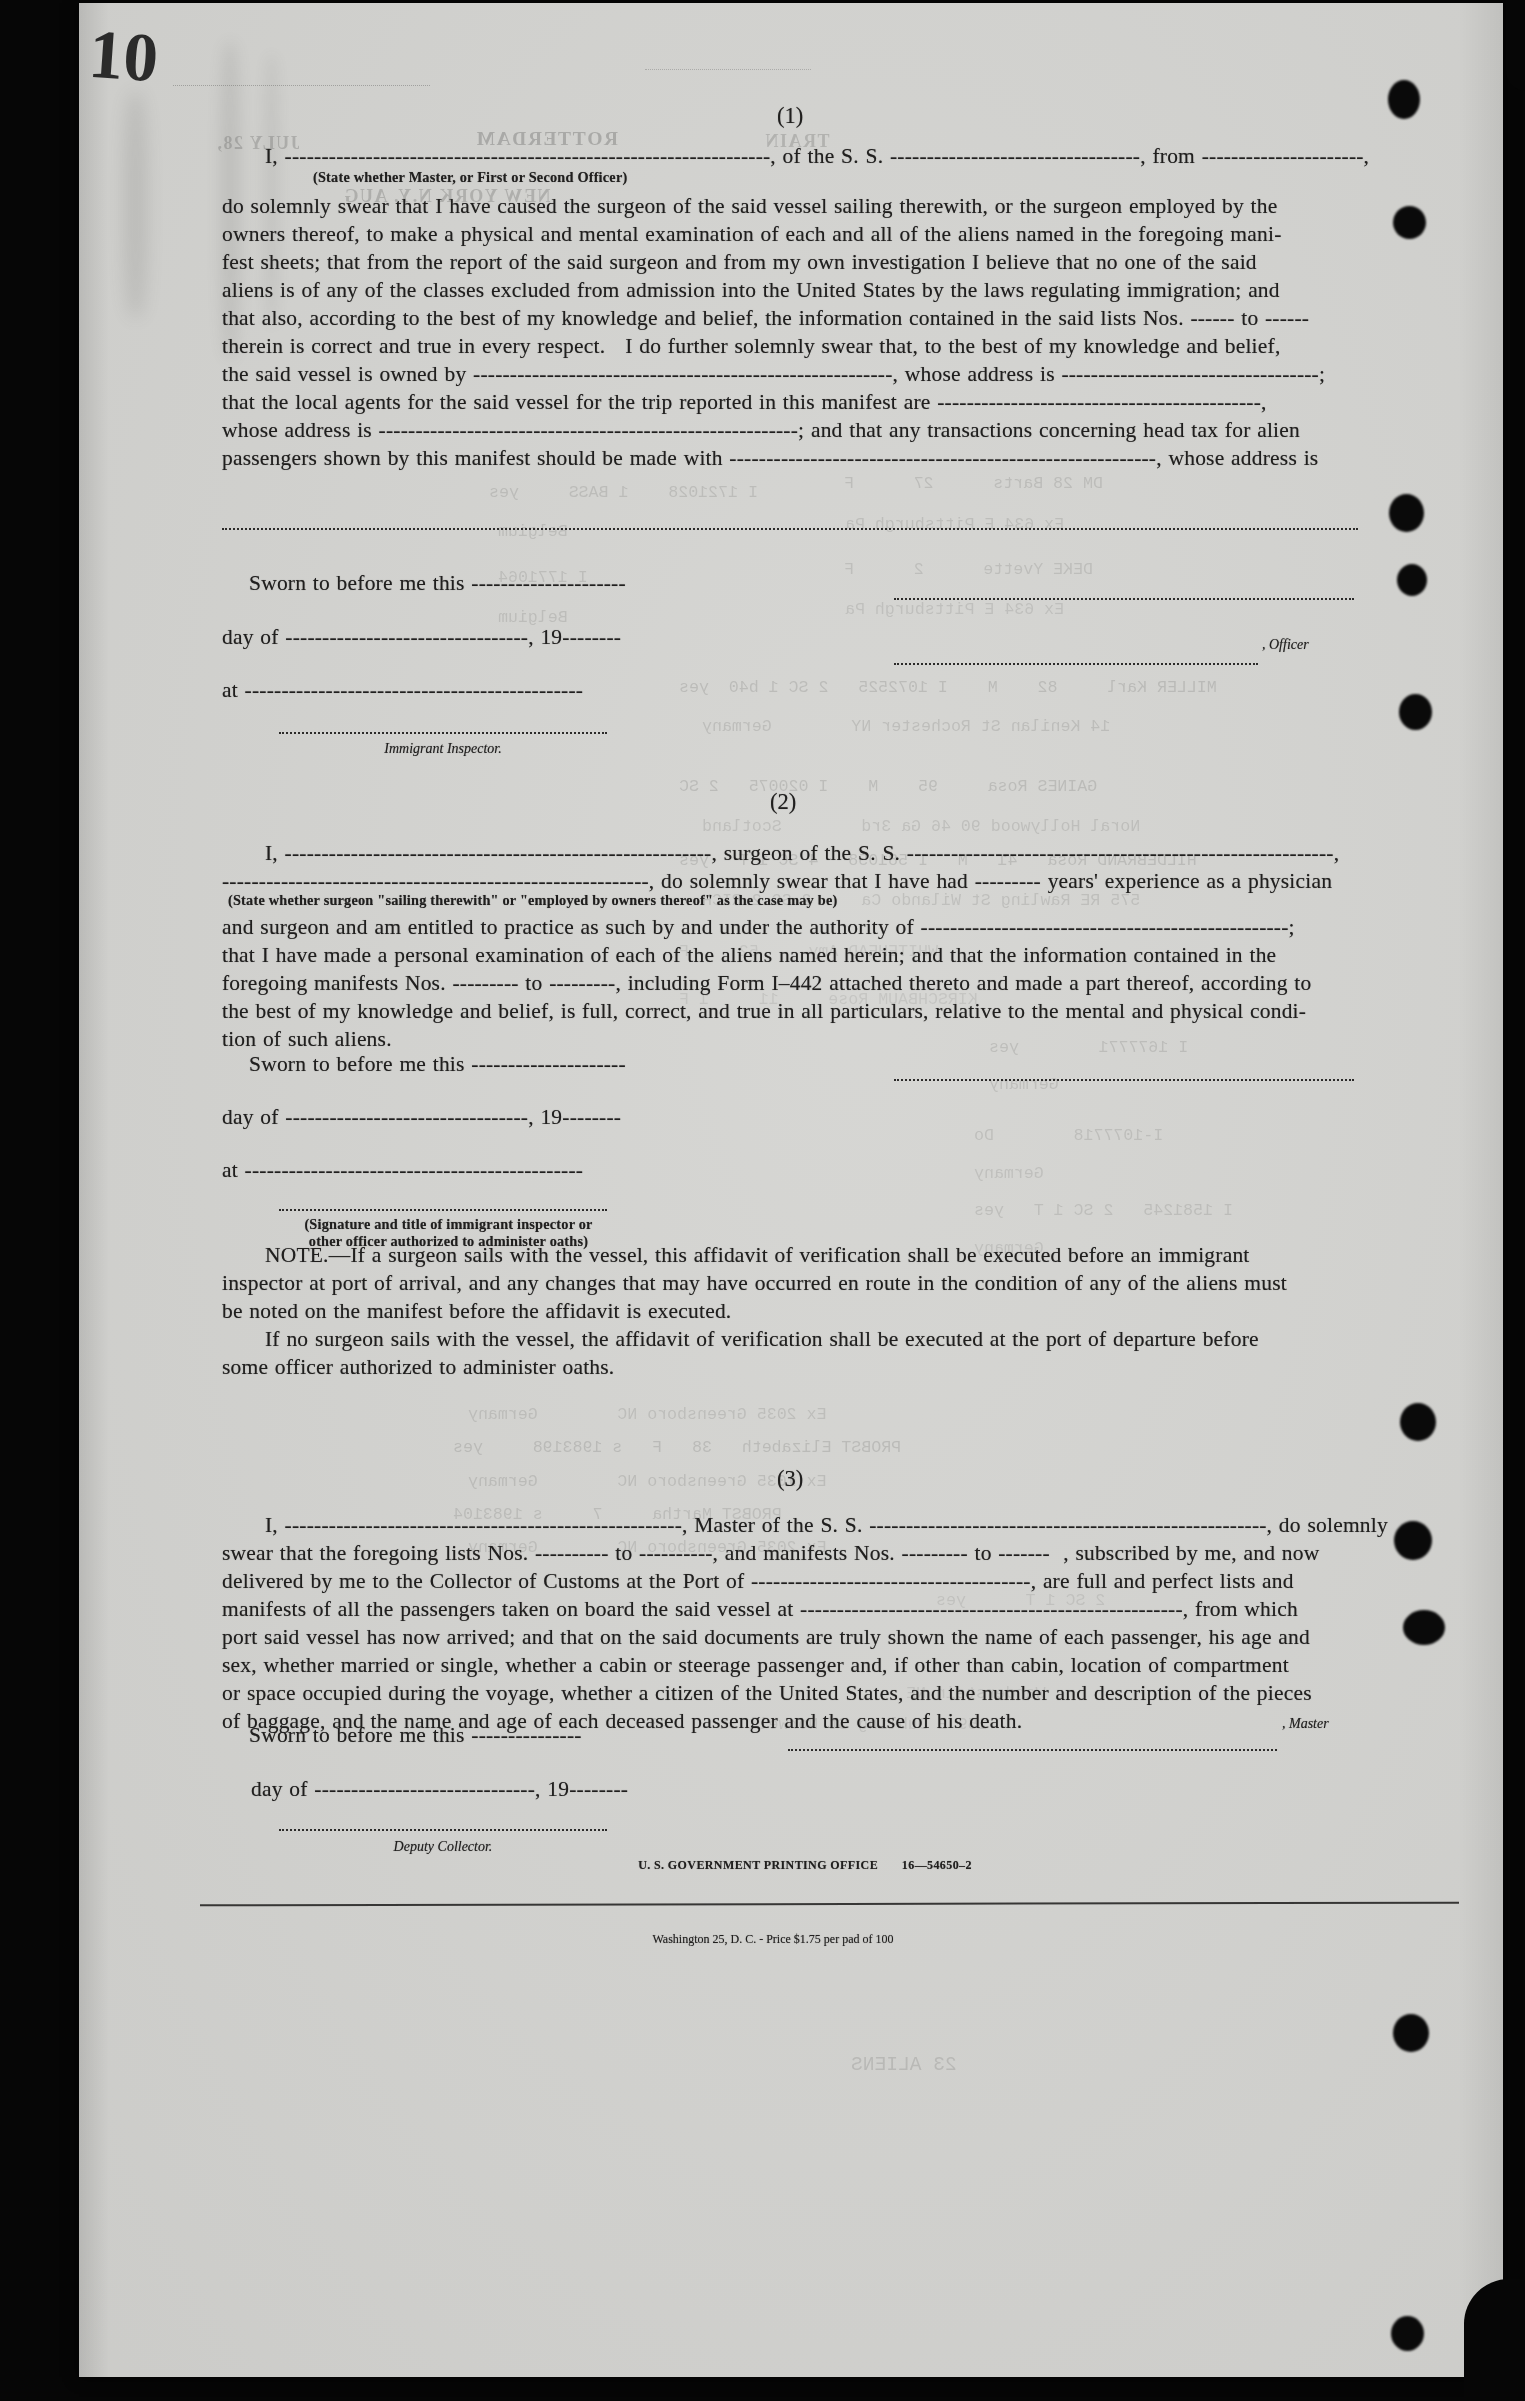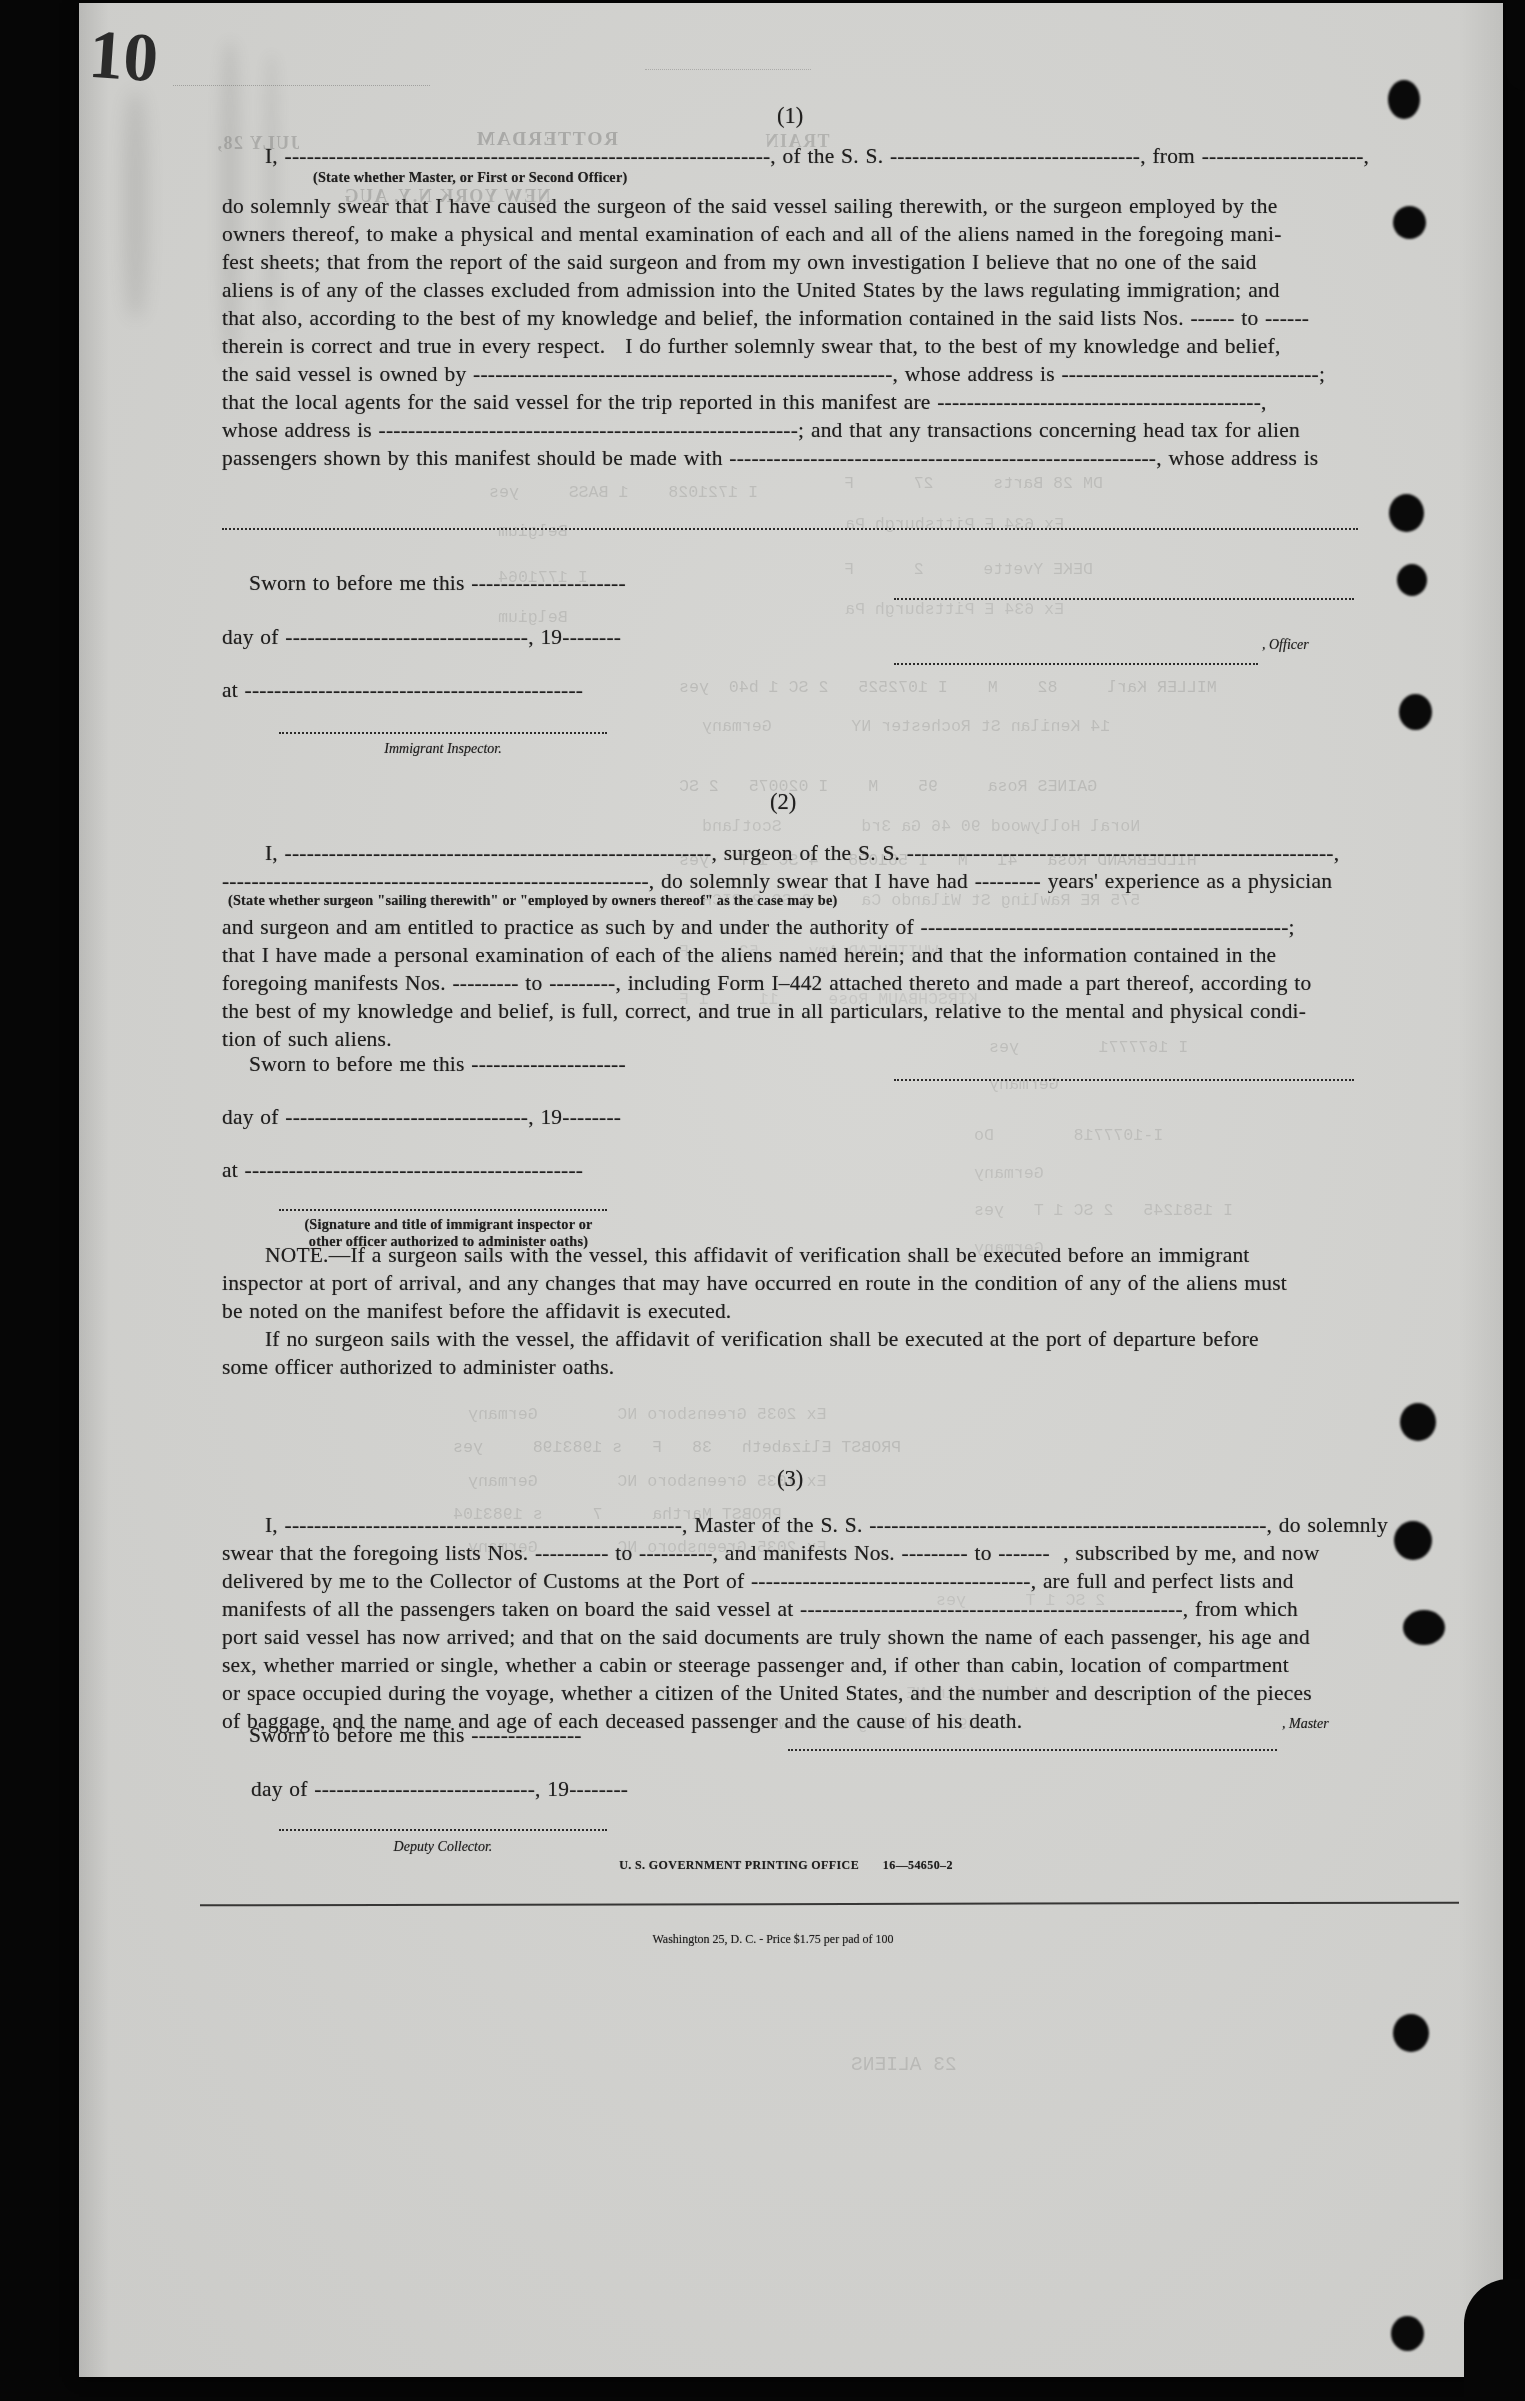--- a/index.html
+++ b/index.html
@@ -155,21 +155,21 @@
         <div class="tline ink">of baggage, and the name and age of each deceased passenger and the cause of his death.</div>
       </div>
     <div class="tline ink abs" style="left:27px;top:210px;">Sworn to before me this ---------------</div>
     <div class="dotline abs" style="left:566px;top:238px;width:489px;"></div>
     <div class="ital ink abs" style="left:1060px;top:205px;">, Master</div>
     <div class="tline ink abs" style="left:0;top:264px;margin-left:29px;">day of ------------------------------, 19--------</div>
     <div class="shortline abs" style="left:57px;top:318px;width:328px;"></div>
     <div class="ital ink abs" style="left:57px;top:328px;width:328px;text-align:center;">Deputy Collector.</div>
   </div>
 
-  <div class="abs ink" style="left:443px;top:1855px;width:528px;text-align:center;font-size:12px;font-weight:700;letter-spacing:0.4px;white-space:pre;">U. S. GOVERNMENT PRINTING OFFICE       16—54650–2</div>
+  <div class="abs ink" style="left:462px;top:1855px;width:528px;text-align:center;font-size:12px;font-weight:700;letter-spacing:0.4px;white-space:pre;">U. S. GOVERNMENT PRINTING OFFICE       16—54650–2</div>
   <div class="rule" style="left:121px;top:1900px;width:1259px;height:2.3px;opacity:.85;transform:rotate(-0.12deg);"></div>
   <div class="abs ink" style="left:226px;top:1929px;width:936px;text-align:center;font-size:12px;">Washington 25, D. C. - Price $1.75 per pad of 100</div>
 
   <div class="hole" style="left:1309px;top:77px;width:32px;height:39px;"></div>
   <div class="hole" style="left:1314px;top:203px;width:33px;height:33px;"></div>
   <div class="hole" style="left:1310px;top:491px;width:35px;height:38px;"></div>
   <div class="hole" style="left:1318px;top:561px;width:30px;height:32px;"></div>
   <div class="hole" style="left:1320px;top:691px;width:33px;height:36px;"></div>
   <div class="hole" style="left:1321px;top:1400px;width:36px;height:38px;"></div>
   <div class="hole" style="left:1315px;top:1518px;width:38px;height:39px;"></div>

